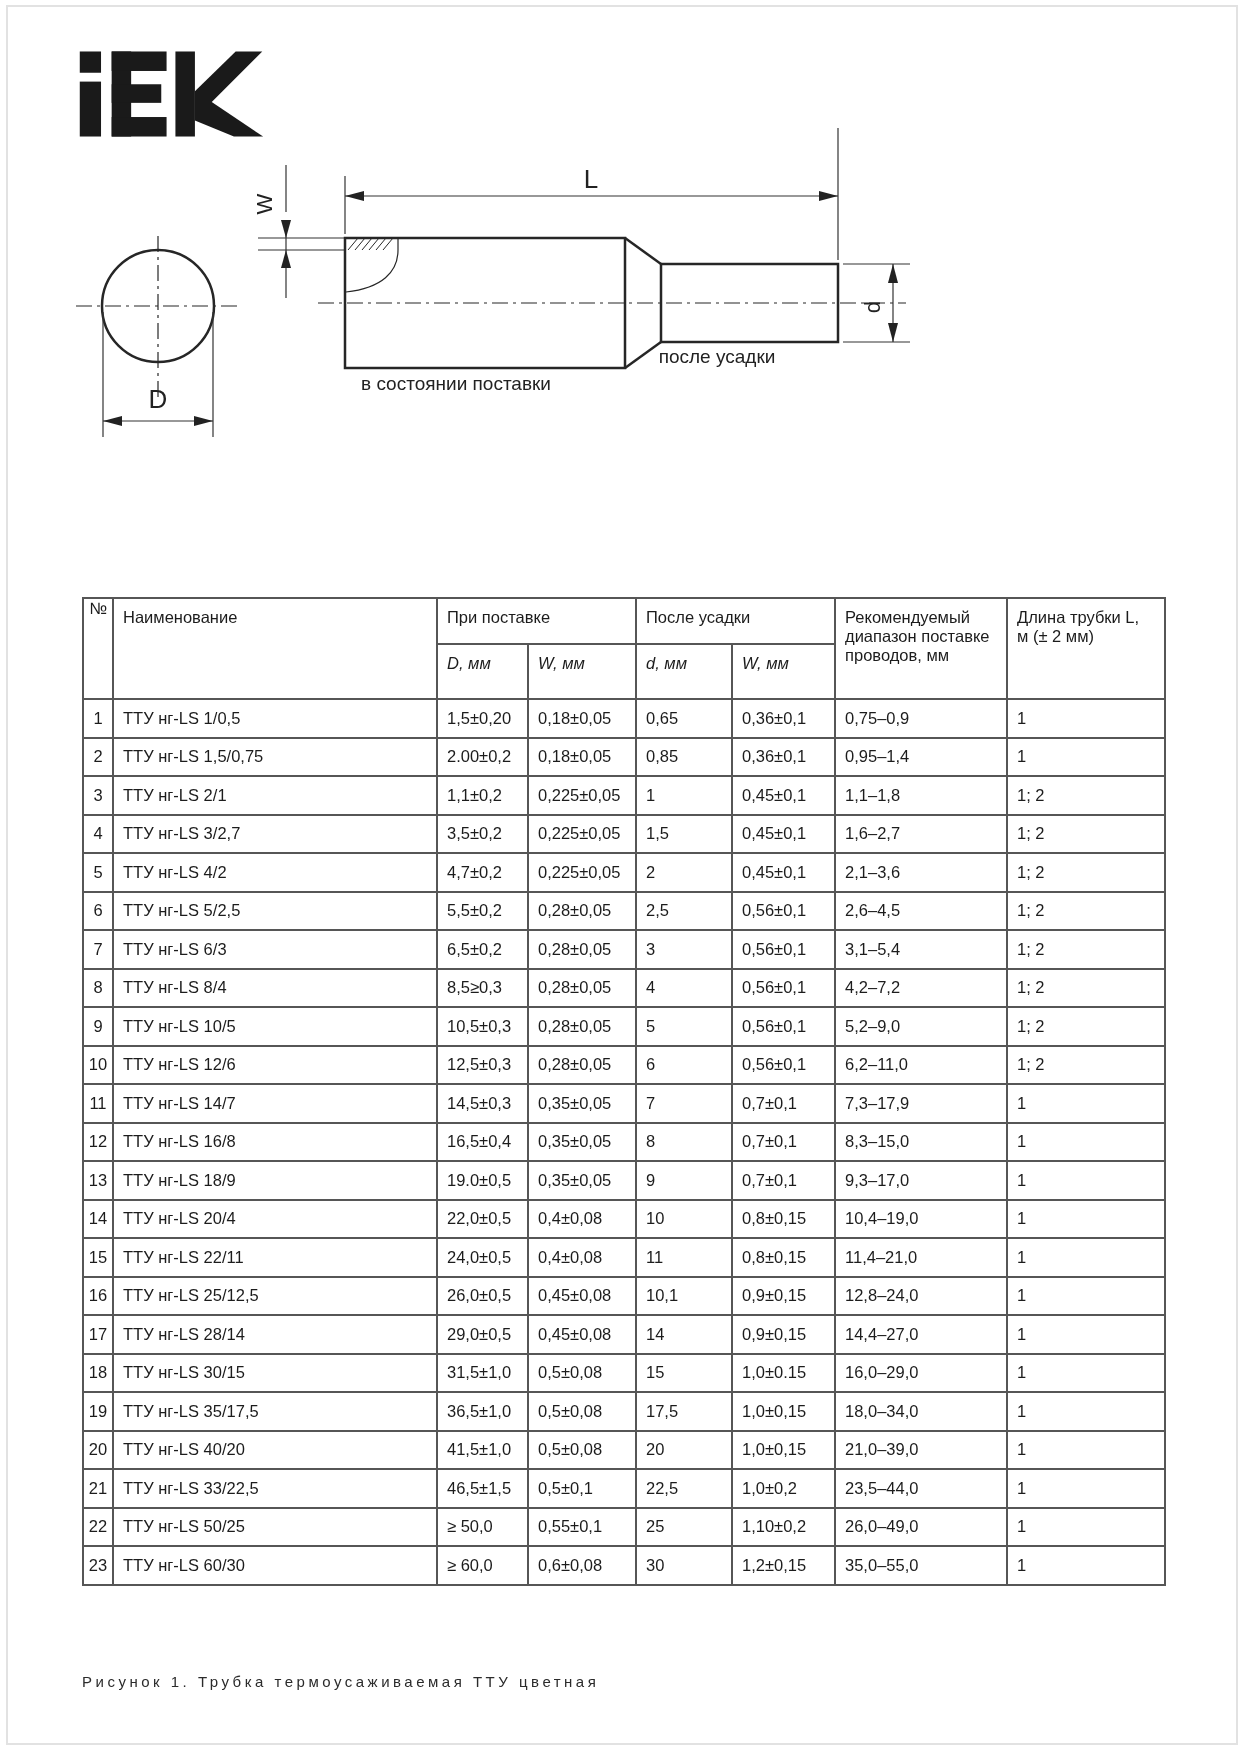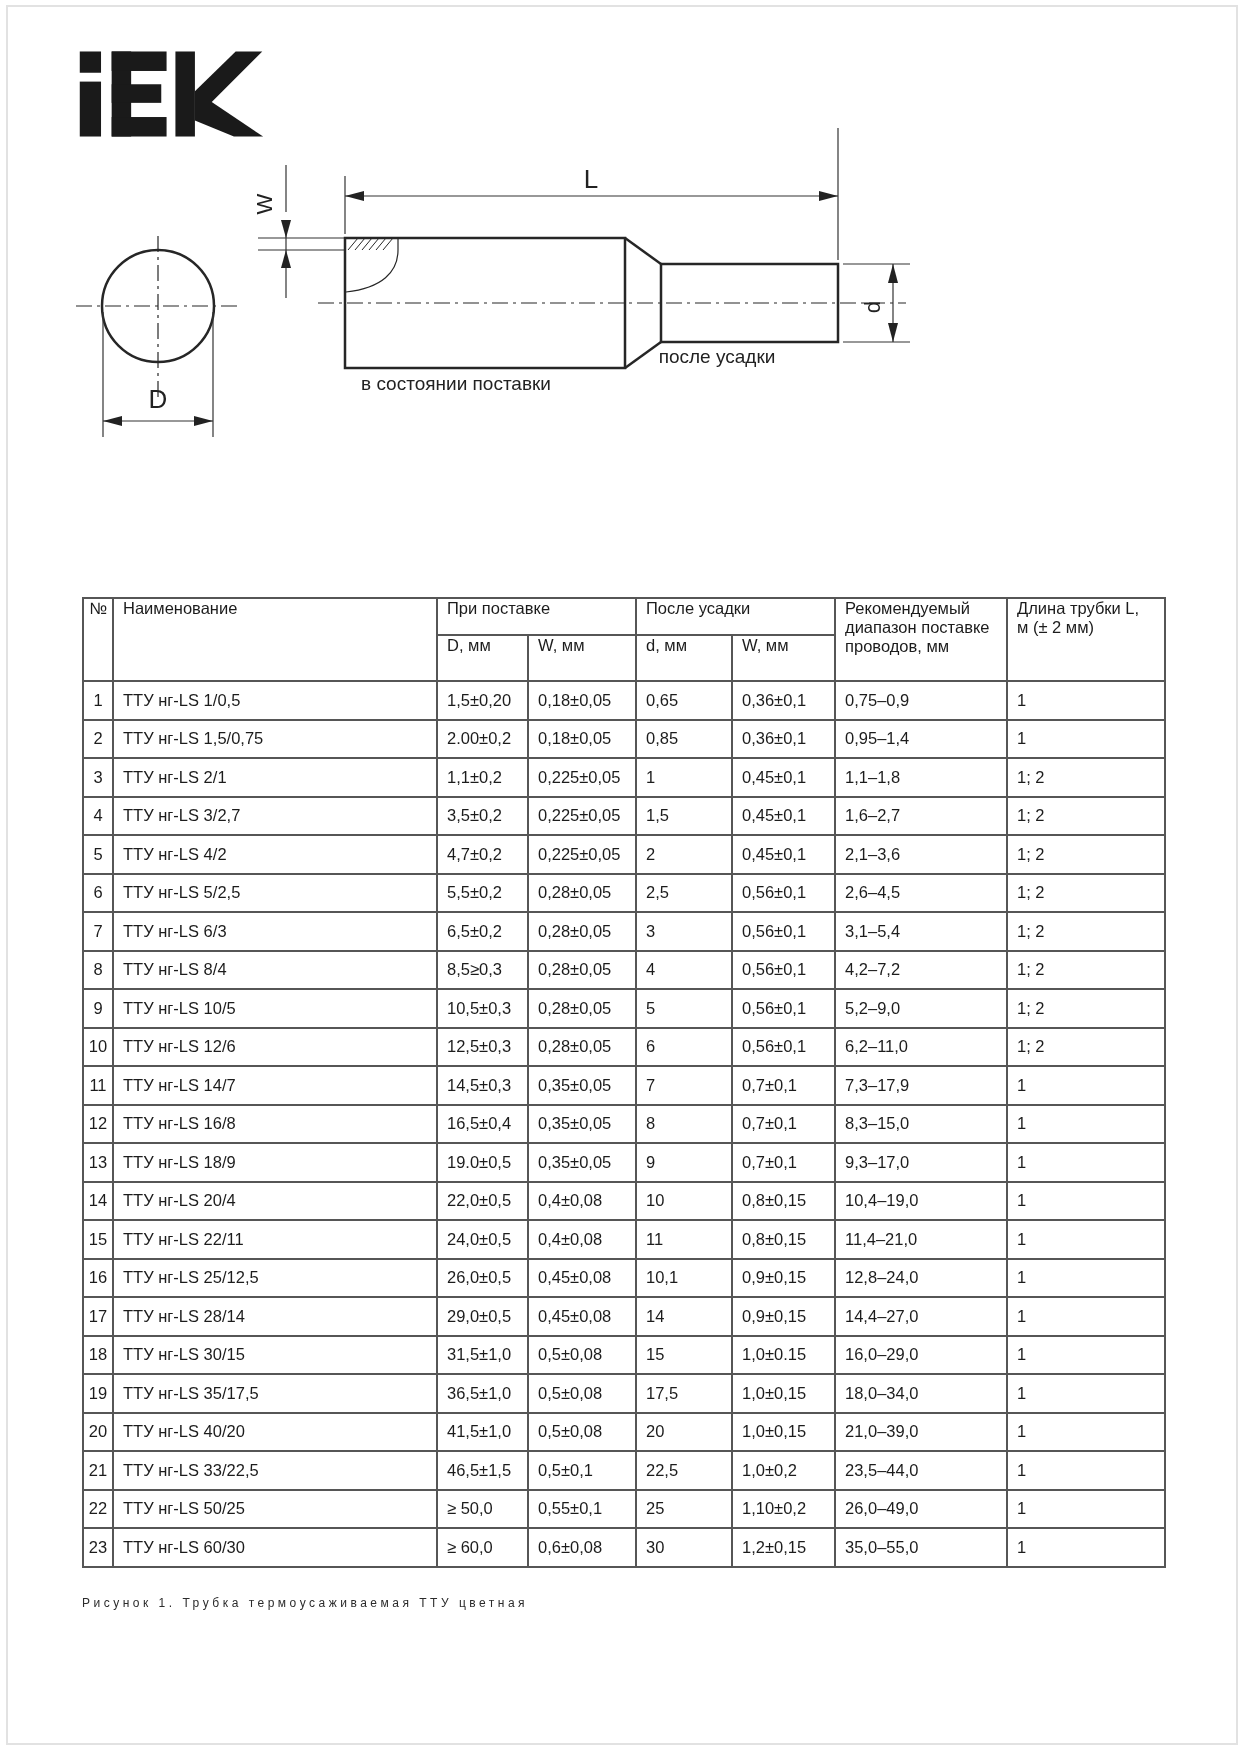--- a/index.html
+++ b/index.html
@@ -23,28 +23,28 @@
     border-collapse:collapse;table-layout:fixed;
     width:1082px;
     font-size:16.5px;
   }
   .spec-table th,.spec-table td{
     border:2px solid #565656;
     padding:0 9px;
     text-align:left;
     font-weight:normal;
   }
-  .spec-table thead th{vertical-align:top;}
+  .spec-table thead th{vertical-align:top;padding-top:9px;}
   .spec-table thead tr.h1 th{height:35px;}
-  .spec-table thead tr.h2 th{height:44px;}
+  .spec-table thead tr.h2 th{height:44px;font-style:italic;}
   .spec-table tbody td{height:36.5px;vertical-align:middle;}
   .spec-table .c-num{text-align:center;padding:0 2px;}
   .caption{
-    position:absolute;left:82px;top:1596px;
-    font-size:12px;letter-spacing:3.5px;color:#2b2b2b;
+    position:absolute;left:82px;top:1673px;
+    font-size:15px;letter-spacing:3.5px;color:#2b2b2b;
   }
   svg text{fill:#222222;font-family:"Liberation Sans","DejaVu Sans",sans-serif;}
 </style>
 </head>
 <body>
 
 <div class="page">
   <div class="scan-frame"></div>
 
   <svg class="logo" width="186" height="88" viewBox="0 0 210 96">

